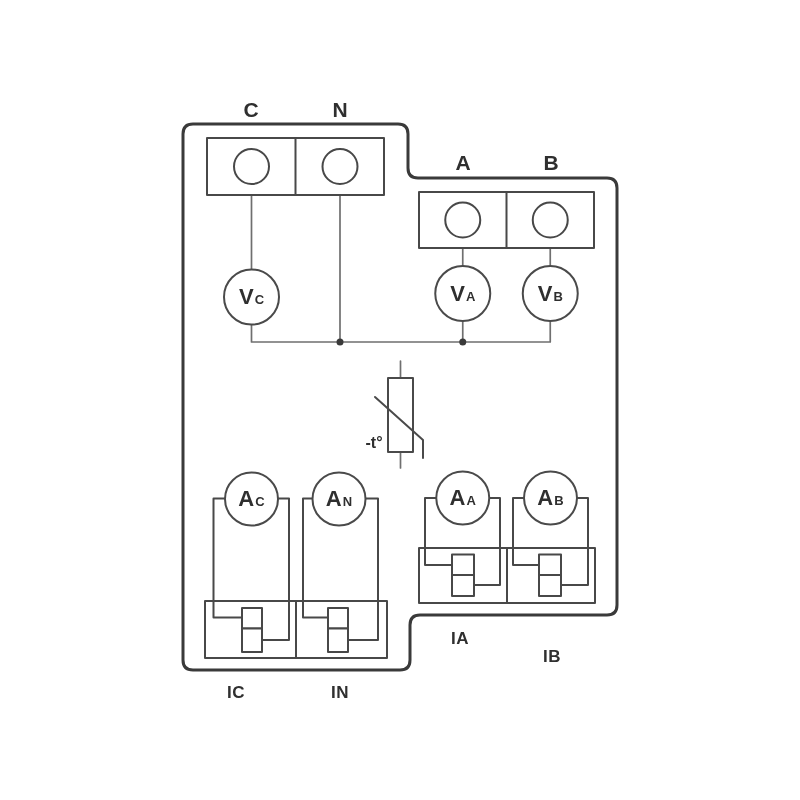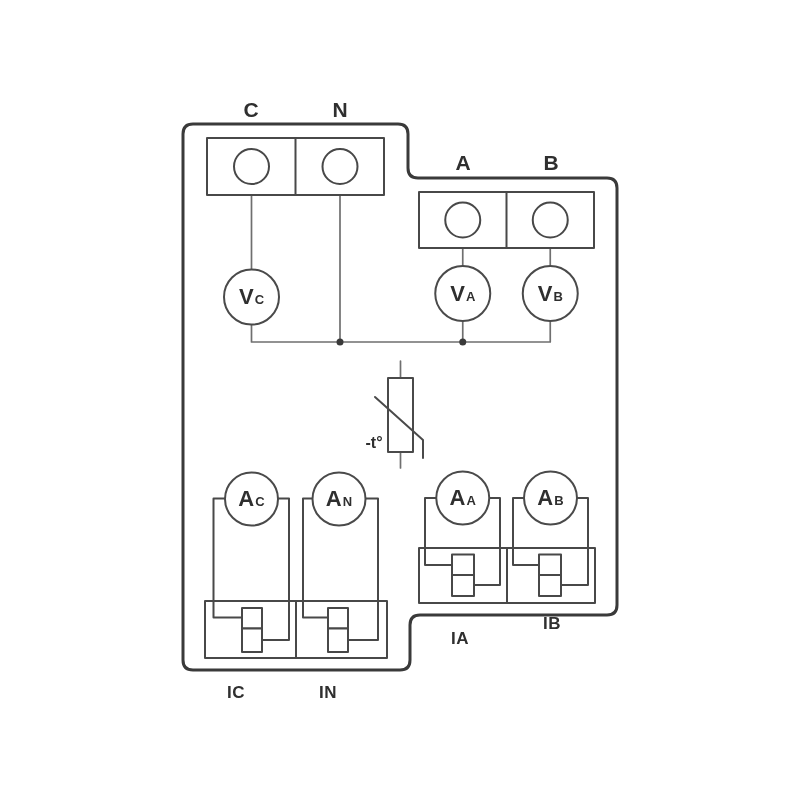--- a/index.html
+++ b/index.html
@@ -141,17 +141,17 @@
   <div class="meter-lbl" style="left:462.75px; top:498px">
     <span class="main">A</span>
       <span class="sub">A</span>
   </div>
   <div class="meter-lbl" style="left:550.5px; top:498px">
     <span class="main">A</span>
       <span class="sub">B</span>
   </div>
 
   <div class="lbl lbl-bottom" style="left:236px; top:692px">IC</div>
-  <div class="lbl lbl-bottom" style="left:328px; top:692px">IN</div>
+  <div class="lbl lbl-bottom" style="left:340px; top:692px">IN</div>
   <div class="lbl lbl-bottom" style="left:460px; top:638px">IA</div>
-  <div class="lbl lbl-bottom" style="left:552px; top:623px">IB</div>
+  <div class="lbl lbl-bottom" style="left:552px; top:656px">IB</div>
 
 </div>
 
 </body></html>

